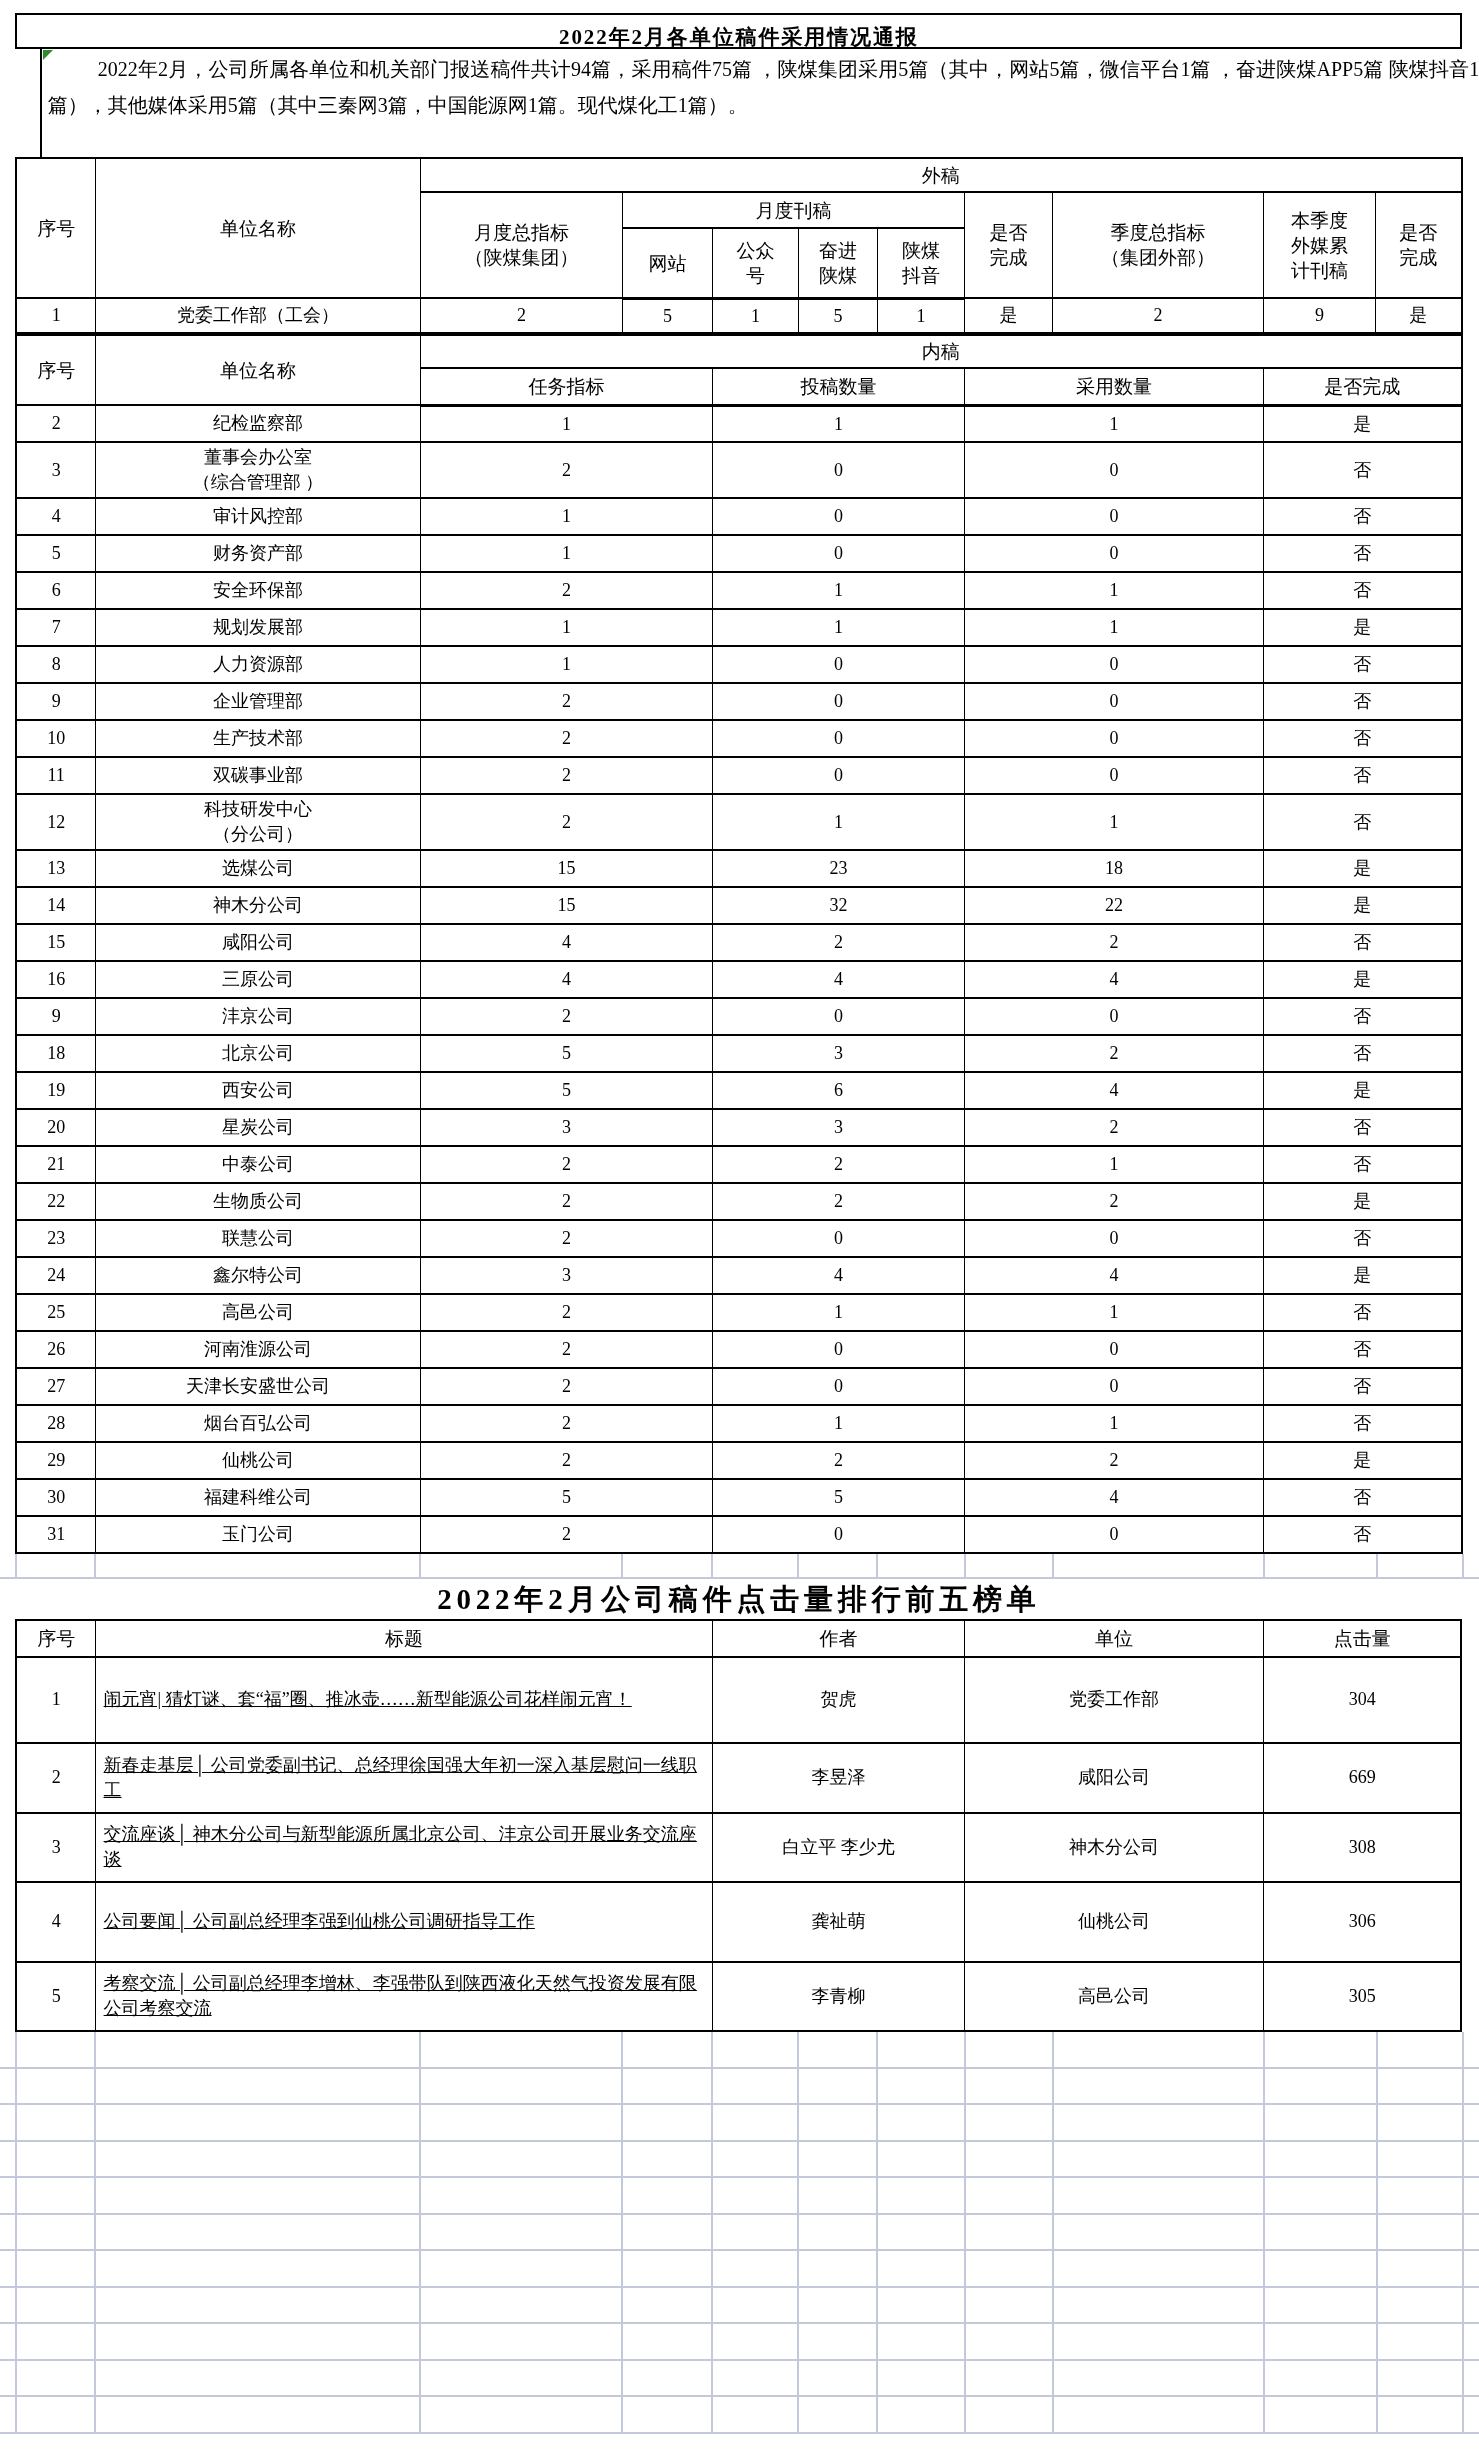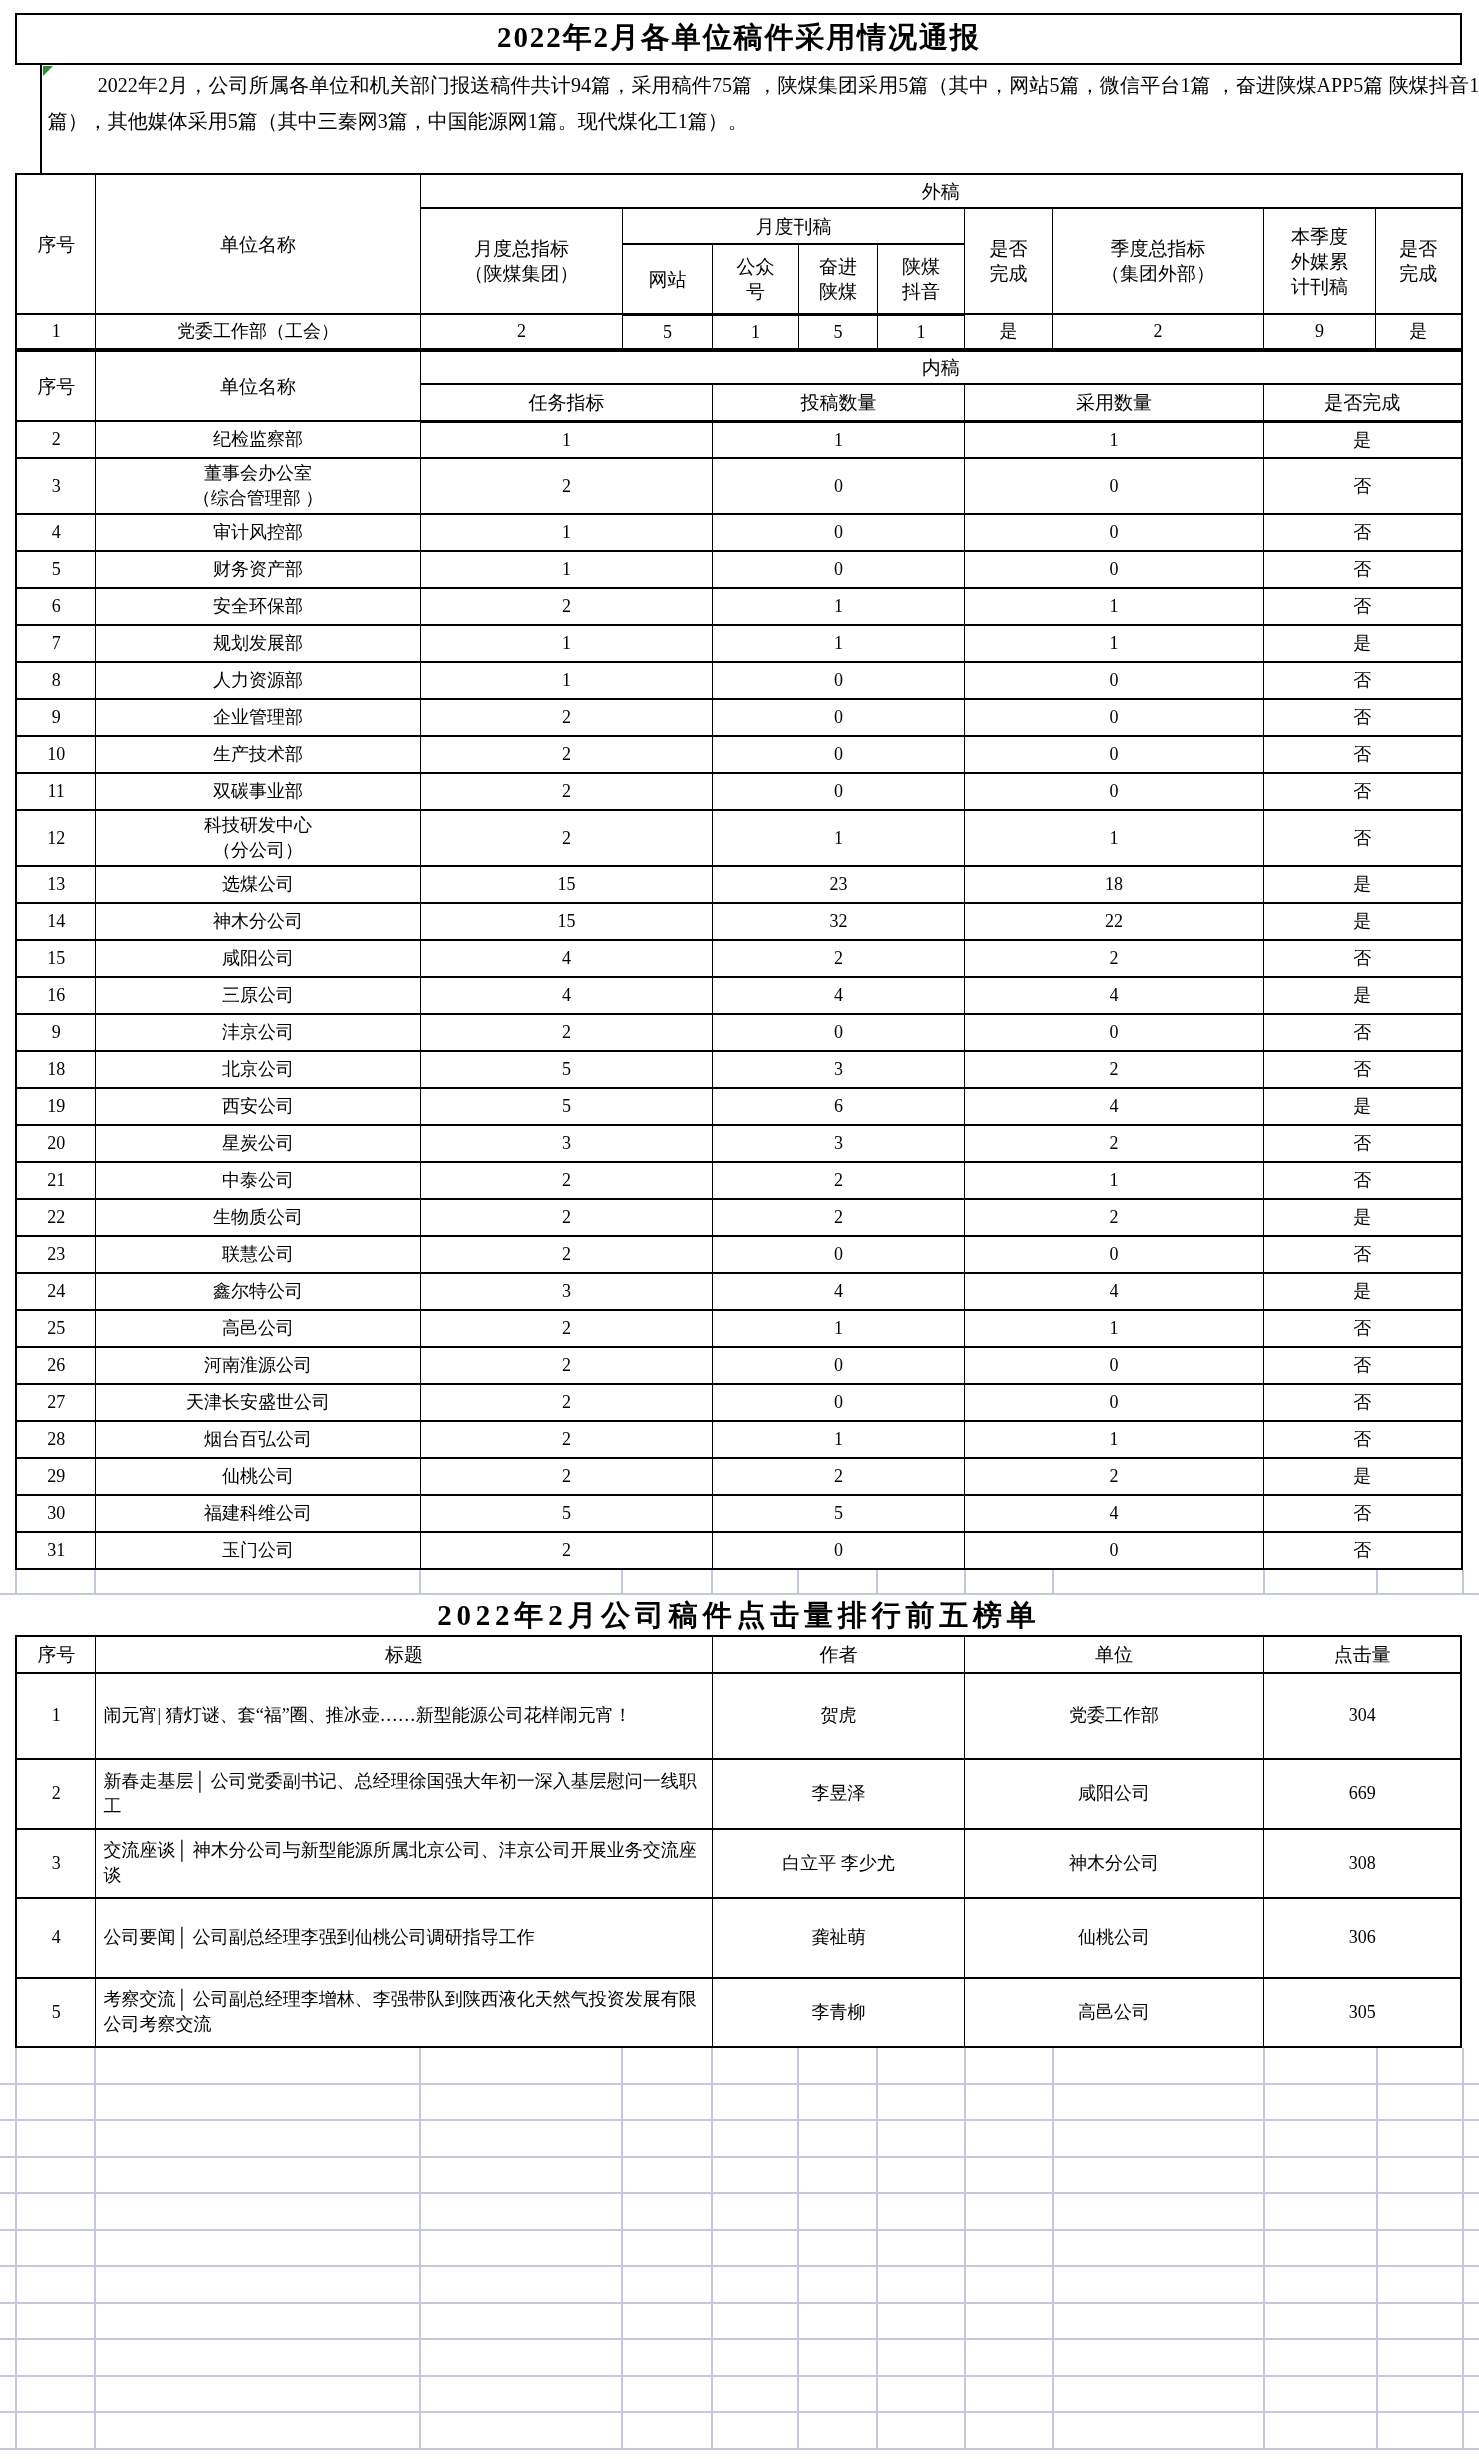--- a/index.html
+++ b/index.html
@@ -6,22 +6,22 @@
   body{
     width:1479px;height:2459px;position:relative;overflow:hidden;
     font-family:"Liberation Serif","DejaVu Serif",serif;color:#000;
     -webkit-font-smoothing:antialiased;
   }
   .sheet{position:absolute;left:0;top:0;width:1479px;height:2459px;}
   .tblock{margin-left:15.4px;width:1447px;box-sizing:border-box;}
 
   
   .title1{
-    border:2.9px solid #000;height:52px;line-height:44px;text-align:center;
-    font-size:29px;font-weight:bold;letter-spacing:1.9px;margin-top:13.4px;
+    border:2.9px solid #000;height:36px;line-height:44px;text-align:center;
+    font-size:21px;font-weight:bold;letter-spacing:1.9px;margin-top:13.4px;
   }
   .title2{
     height:40px;line-height:40px;text-align:center;
     font-size:29px;font-weight:bold;letter-spacing:4.8px;
   }
 
   
   .intro{
     position:relative;border-left:2.9px solid #000;border-right:2.9px solid #000;
     height:108px;overflow:hidden;margin-left:40px;
@@ -42,21 +42,21 @@
     border:2.9px solid #000;border-left-width:1.9px;border-right-width:1.9px;
     text-align:center;vertical-align:middle;font-weight:normal;
     padding:1.9px 3.8px;font-size:18px;line-height:25px;overflow:hidden;
     box-sizing:border-box;
   }
   th{font-size:19px;}
   .pre{white-space:pre-line;}
   tr.hsep > th{border-bottom-width:3.8px;}
   tr.sep  > td{border-bottom-width:4.8px;}
   .row38{height:37px;}
-  .left{text-align:left;padding-left:7.7px;padding-right:7.7px;}
+  .left{text-align:left;padding-left:7.7px;padding-right:7.7px;text-decoration:underline;}
 
   
   .gridzone{position:relative;width:1479px;}
   .gridzone .hline{position:absolute;left:0;width:1479px;height:1.9px;background:#c3c9da;}
   .gridzone .vline{position:absolute;top:0;width:1.9px;background:#c3c9da;}
 </style>
 </head>
 <body>
 
 <div class="sheet">

